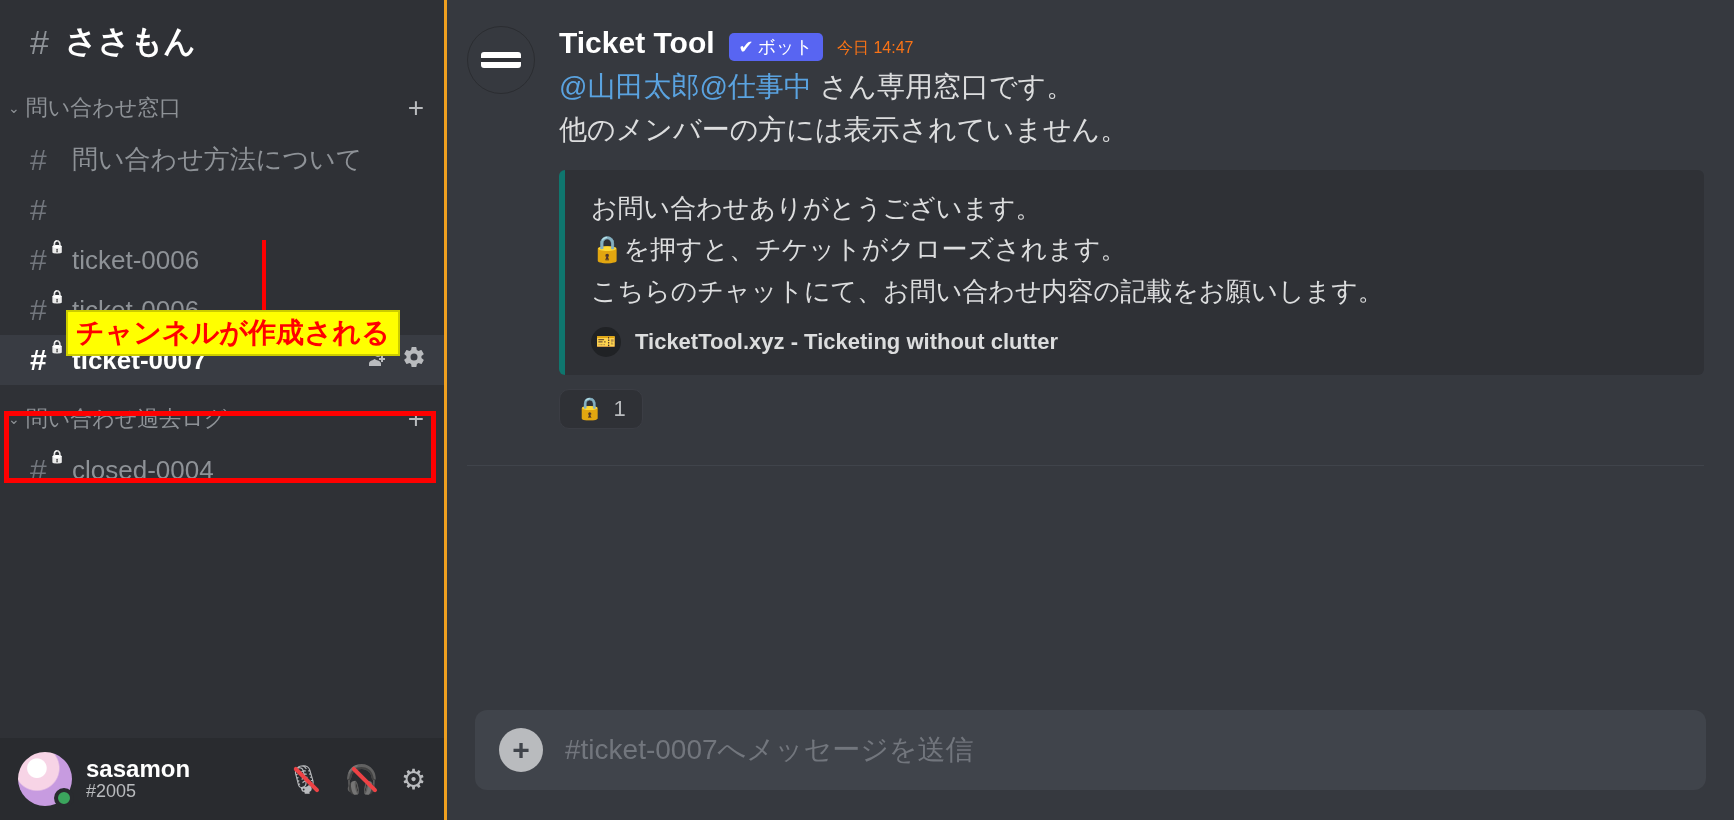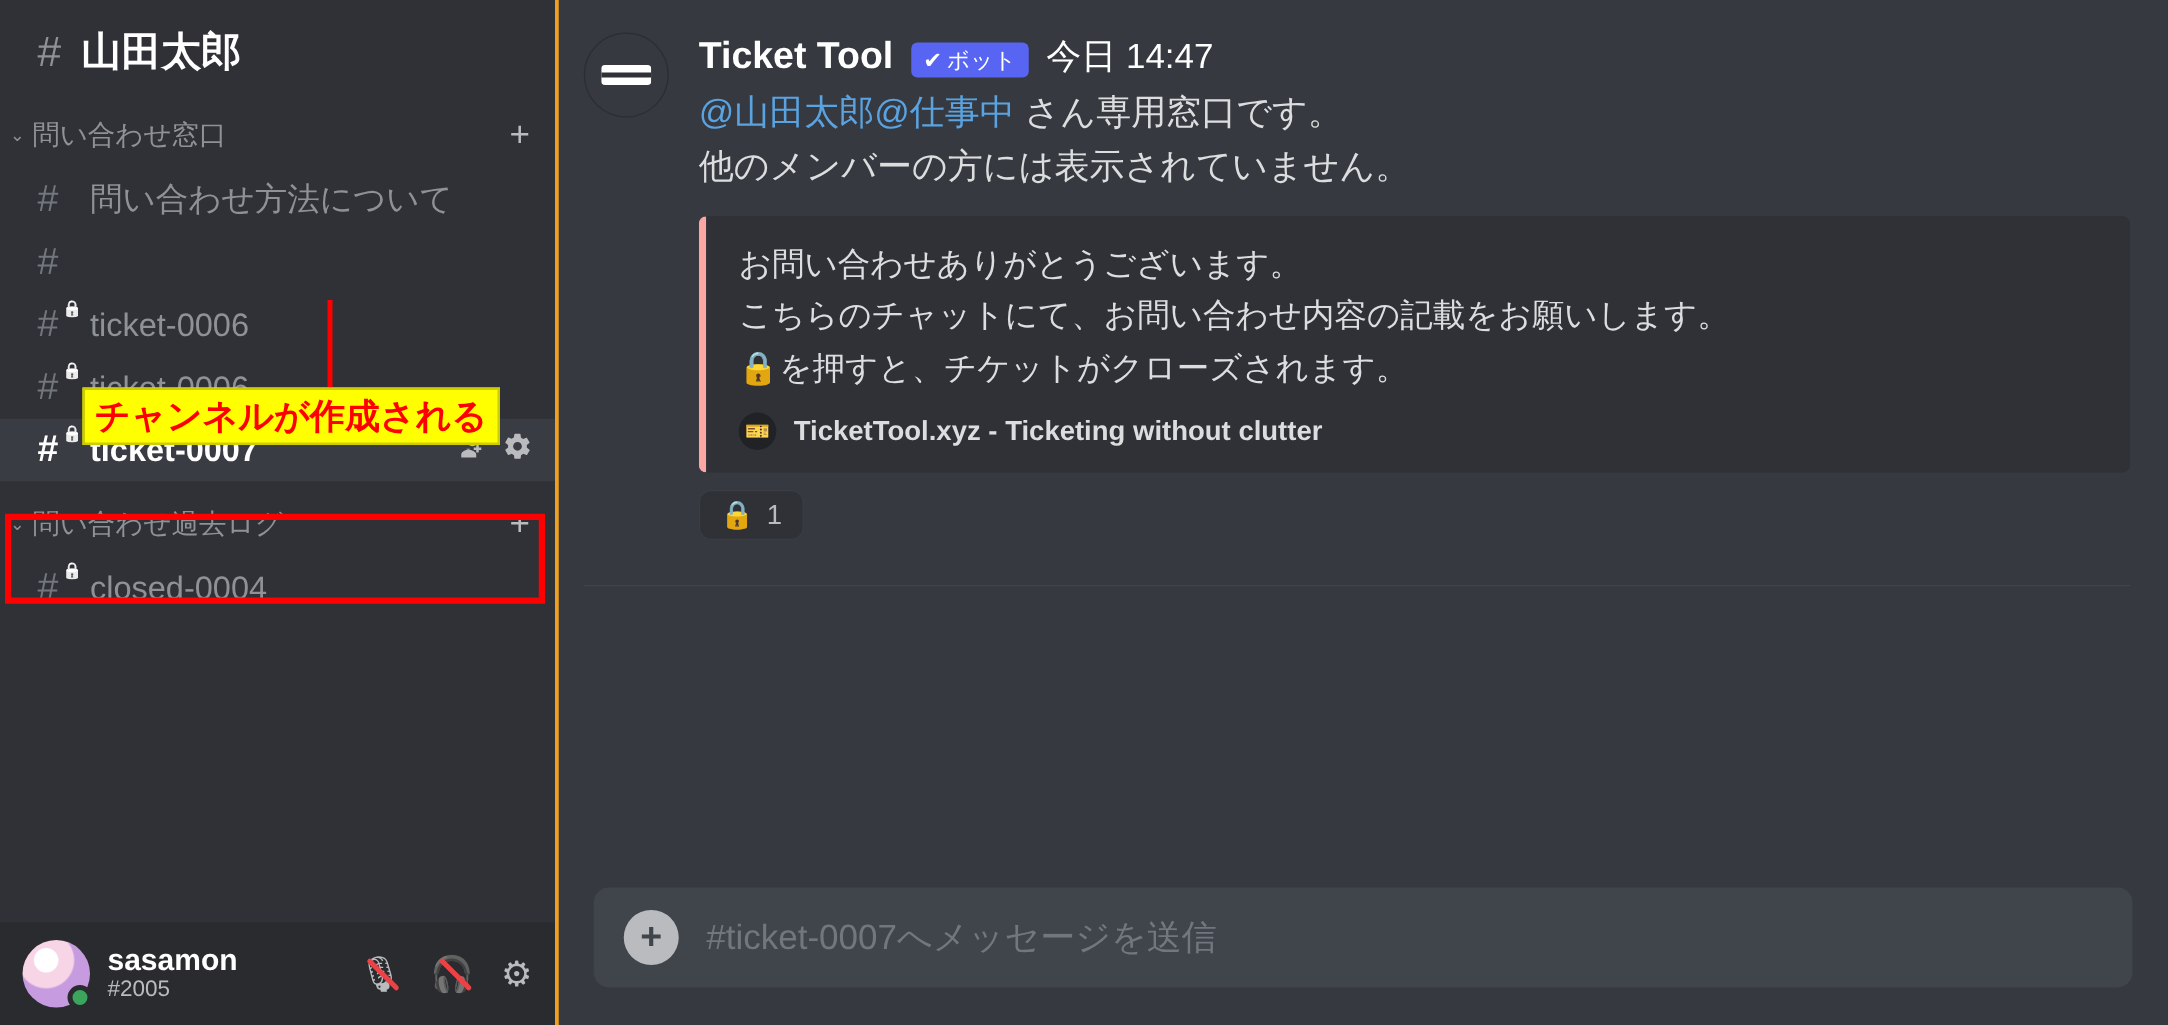--- a/index.html
+++ b/index.html
@@ -154,27 +154,27 @@
     .msg-header{ display:flex; align-items:baseline; gap:14px; flex-wrap:wrap; }
     .author{ font-size:30px; font-weight:600; }
     .author.bot{ color:#fff; }
     .author.user{ color:#e562b8; }
     .bot-badge{
       background:#5865f2;color:#fff;
       font-size:18px;border-radius:5px;
       padding:2px 10px; display:inline-flex;align-items:center;gap:4px;
       font-weight:500;
     }
-    .timestamp{ color:#ffffff; font-size:28px; }
+    .timestamp{ color:#f97316; font-size:16px; }
     .msg-text{ font-size:28px; line-height:1.55; color:#dcddde; margin-top:4px;}
     .mention{ color:#5aa3e0; }
     .embed{
       margin-top:18px;
       background:#2f3136;
-      border-left:6px solid #fca5a5;
+      border-left:6px solid #0f766e;
       border-radius:6px;
       padding:18px 26px;
       max-width:1200px;
     }
     .embed p{ font-size:26px; line-height:1.6; }
     .embed-footer{
       margin-top:14px;
       display:flex;align-items:center;gap:14px;
       color:#dcddde;font-size:22px;font-weight:600;
     }
@@ -215,21 +215,21 @@
     }
     .invite-icon svg, .gear-mini svg { width:24px;height:24px;fill:#b9bbbe; }
   </style>
 </head>
 <body>
 
 <div class="sidebar">
 
   <div class="sidebar-header">
     <span class="hash-icon">#</span>
-    <span>山田太郎</span>
+    <span>ささもん</span>
   </div>
 
   <div class="category">
     <span class="chev">⌄</span>
     <span class="cat-label">問い合わせ窓口</span>
     <span class="plus-cat">+</span>
   </div>
 
   <div class="channel">
     <span class="hash-icon-sm">#</span>
@@ -314,24 +314,24 @@
             <span>14:47</span>
           </span>
         </div>
         <div class="msg-text">
           <span class="mention">@山田太郎@仕事中</span><span> さん専用窓口です。</span><br>
           <span>他のメンバーの方には表示されていません。</span>
         </div>
 
         <div class="embed">
           <p>お問い合わせありがとうございます。</p>
-          <p>こちらのチャットにて、お問い合わせ内容の記載をお願いします。</p>
           <p>
             <span class="lock-emoji">🔒</span><span>を押すと、チケットがクローズされます。</span>
           </p>
+          <p>こちらのチャットにて、お問い合わせ内容の記載をお願いします。</p>
           <div class="embed-footer">
             <span class="ticket-ico">🎫</span>
             <span>TicketTool.xyz - Ticketing without clutter</span>
           </div>
         </div>
 
         <div class="reaction">
           <span>🔒</span>
           <span>1</span>
         </div>

